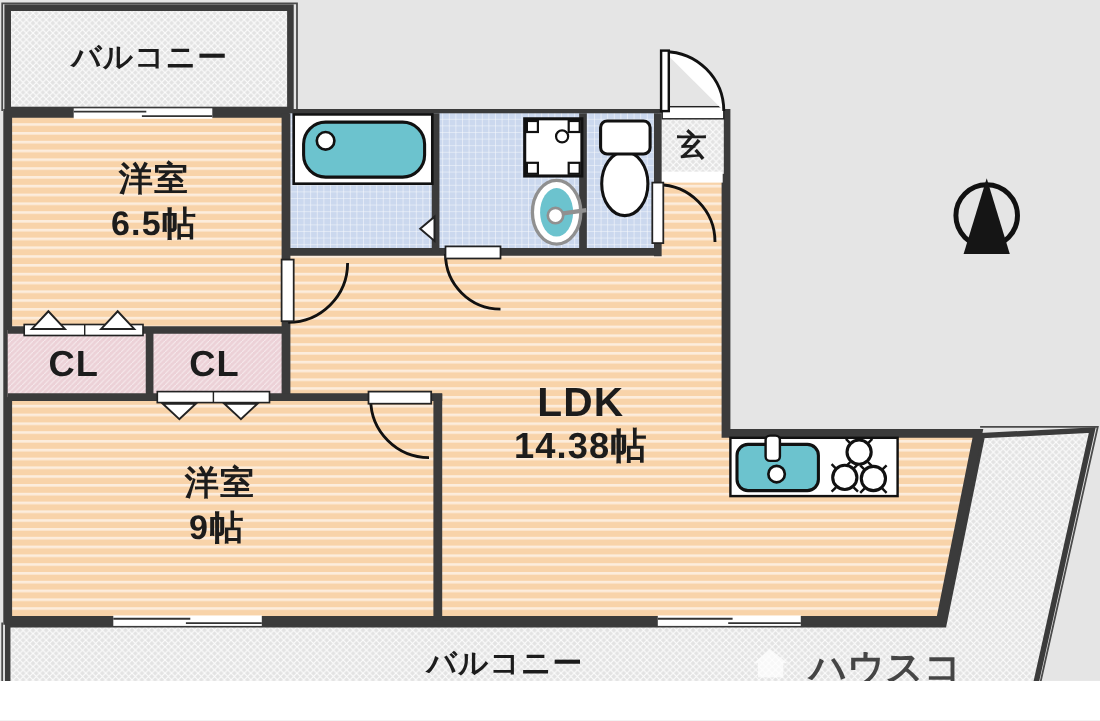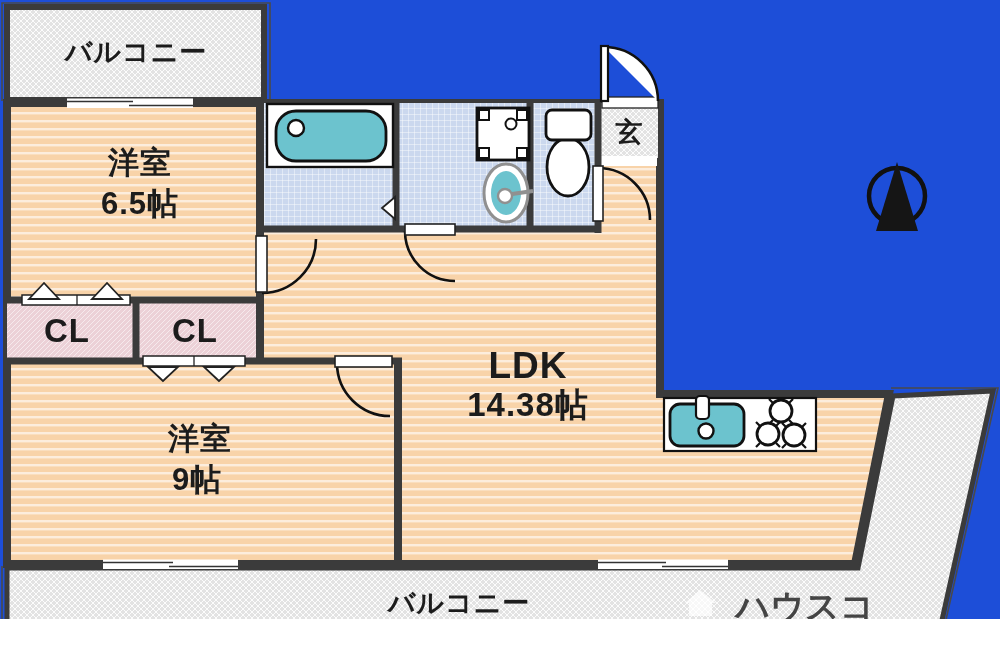--- a/index.html
+++ b/index.html
@@ -1,16 +1,16 @@
 <!DOCTYPE html>
 <html><head>
 <meta charset="utf-8">
 <style>
   html,body{margin:0;padding:0;background:#ffffff;}
-  .stage{position:relative;width:1000px;height:619px;background:#1d4ed8;overflow:hidden;
+  .stage{position:relative;width:1000px;height:619px;background:#e5e5e5;overflow:hidden;
          font-family:"Liberation Sans", sans-serif;}
   svg text{font-family:"Liberation Sans","DejaVu Sans",sans-serif;fill:#1c1c1c;font-weight:600;}
   svg text.room{letter-spacing:1px;}
   svg text.wm{font-weight:700;}
 </style>
 </head>
 <body>
 
 <div class="stage">
 <svg width="1000" height="655" viewBox="0 0 1000 655">

